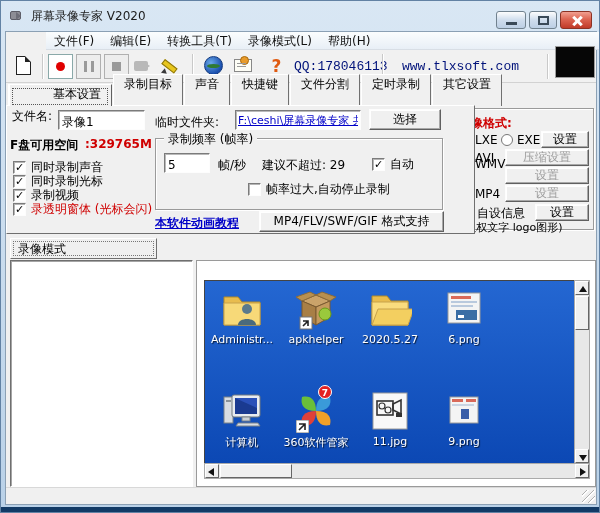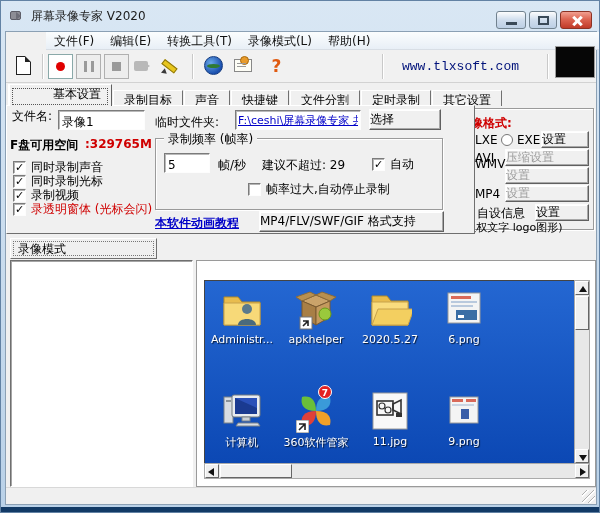--- a/index.html
+++ b/index.html
@@ -60,32 +60,32 @@
   .globe-blue:before{ content:""; position:absolute; left:2px; top:7px; width:13px; height:4px; background:#2f7a32; border-radius:50%; }
   .cert-icon{ position:absolute; left:2px; top:5px; width:18px; height:13px; background:#fdfdf5; border:1px solid #888; }
   .cert-icon:before{ content:""; position:absolute; right:2px; top:-4px; width:7px; height:7px; border-radius:50%; background:#e89b2a; border:1px solid #a8690c; }
   .cert-icon:after{ content:""; position:absolute; left:2px; top:3px; width:9px; height:1px; background:#999; box-shadow:0 3px 0 #999; }
   .help-q{ position:absolute; left:0; top:0; width:100%; height:100%; color:#e05a10; font-weight:bold; font-size:17px; text-align:center; line-height:24px; }
   .tb-text{ position:absolute; top:9px; font-family:"Liberation Mono", monospace; font-size:13px; color:#00127a; }
   .black-box{ position:absolute; left:549px; top:14px; width:40px; height:32px; background:#060606; border:1px solid #9d9d9d; }
 
   
   .tabstrip{ position:absolute; left:2px; top:52px; height:22px; display:flex; align-items:flex-end; }
-  .tab{ position:relative; height:16px; line-height:19px; padding:0 10px; font-size:12px; color:#000;
+  .tab{ position:relative; height:32px; line-height:19px; padding:0 10px; font-size:12px; color:#000;
     background:#f0f0f0; border:1px solid; border-color:#fff #707070 #a0a0a0 #fff; border-bottom:none; margin-right:1px; }
   .tab.selected{ height:22px; z-index:3; border-color:#fff #606060 transparent #fff; background:#f0f0f0; box-shadow:1px 0 0 #fff inset;padding-left:44px; }
   .tab.selected .focus-dots{ position:absolute; left:3px; right:3px; top:3px; bottom:1px; border:1px dotted #555; }
 
   .page{ position:absolute; left:0px; top:73px; width:469px; height:129px;
     border:1px solid; border-color:#ffffff #6f6f6f #6f6f6f #ffffff; background:#f0f0f0; z-index:2; }
 
   .lbl{ position:absolute; font-size:12px; color:#000; white-space:nowrap; }
   .red{ color:#cf0000; }
   .sunken{ background:#fff; border:1px solid; border-color:#7b7b7b #fdfdfd #fdfdfd #7b7b7b; box-shadow:inset 1px 1px 0 #b9b9b9; }
-  .btn3d{ background:#f0f0f0; border:1px solid; border-color:#fdfdfd #606060 #606060 #fdfdfd; box-shadow:inset -1px -1px 0 #a8a8a8, inset 1px 1px 0 #ffffff; font-size:12px; text-align:left; color:#000; }
+  .btn3d{ background:#f0f0f0; border:1px solid; border-color:#fdfdfd #606060 #606060 #fdfdfd; box-shadow:inset -1px -1px 0 #a8a8a8, inset 1px 1px 0 #ffffff; font-size:12px; text-align:center; color:#000; }
   .btn3d.disabled{ color:#9c9c9c; }
 
   input.field{ font-family:"DejaVu Sans",sans-serif; font-size:12px; padding:1px 3px; width:100%; height:100%; border:none; outline:none; background:transparent; }
   .linktext{ color:#0000c8; text-decoration:underline; font-size:11px; white-space:nowrap; overflow:hidden; }
 
   .cb{ position:absolute; display:flex; align-items:center; font-size:12px; white-space:nowrap; }
   .cb .box{ width:13px; height:13px; background:#fff; border:1px solid; border-color:#7b7b7b #fdfdfd #fdfdfd #7b7b7b; box-shadow:inset 1px 1px 0 #b5b5b5;
     font-size:11px; line-height:11px; text-align:center; color:#000; margin-right:5px; flex:none; font-weight:bold; }
   .radio{ position:absolute; display:flex; align-items:center; font-size:12px; white-space:nowrap; }
   .radio .circ{ width:12px; height:12px; border-radius:50%; background:#fff; border:1px solid #777; margin-right:4px; flex:none;
@@ -182,20 +182,21 @@
       <div class="tb-sep" style="left:186px;"></div>
       <div class="tbtn" style="left:196px;">
           <span class="globe-blue"></span>
         </div>
       <div class="tbtn" style="left:226px;">
           <span class="cert-icon"></span>
         </div>
       <div class="tbtn" style="left:258px;">
           <span class="help-q">?</span>
         </div>
+      <span class="tb-text" style="left:288px;">QQ:178046113</span>
       <div class="tb-sep" style="left:376px;"></div>
       <span class="tb-text" style="left:396px;">www.tlxsoft.com</span>
       <div class="tb-sep" style="left:541px;"></div>
     </div>
     <div class="black-box"></div>
 
     <div class="tabstrip">
       <div class="tab selected"><span class="focus-dots"></span><span>基本设置</span></div>
       <div class="tab"><span>录制目标</span></div>
       <div class="tab"><span>声音</span></div>

